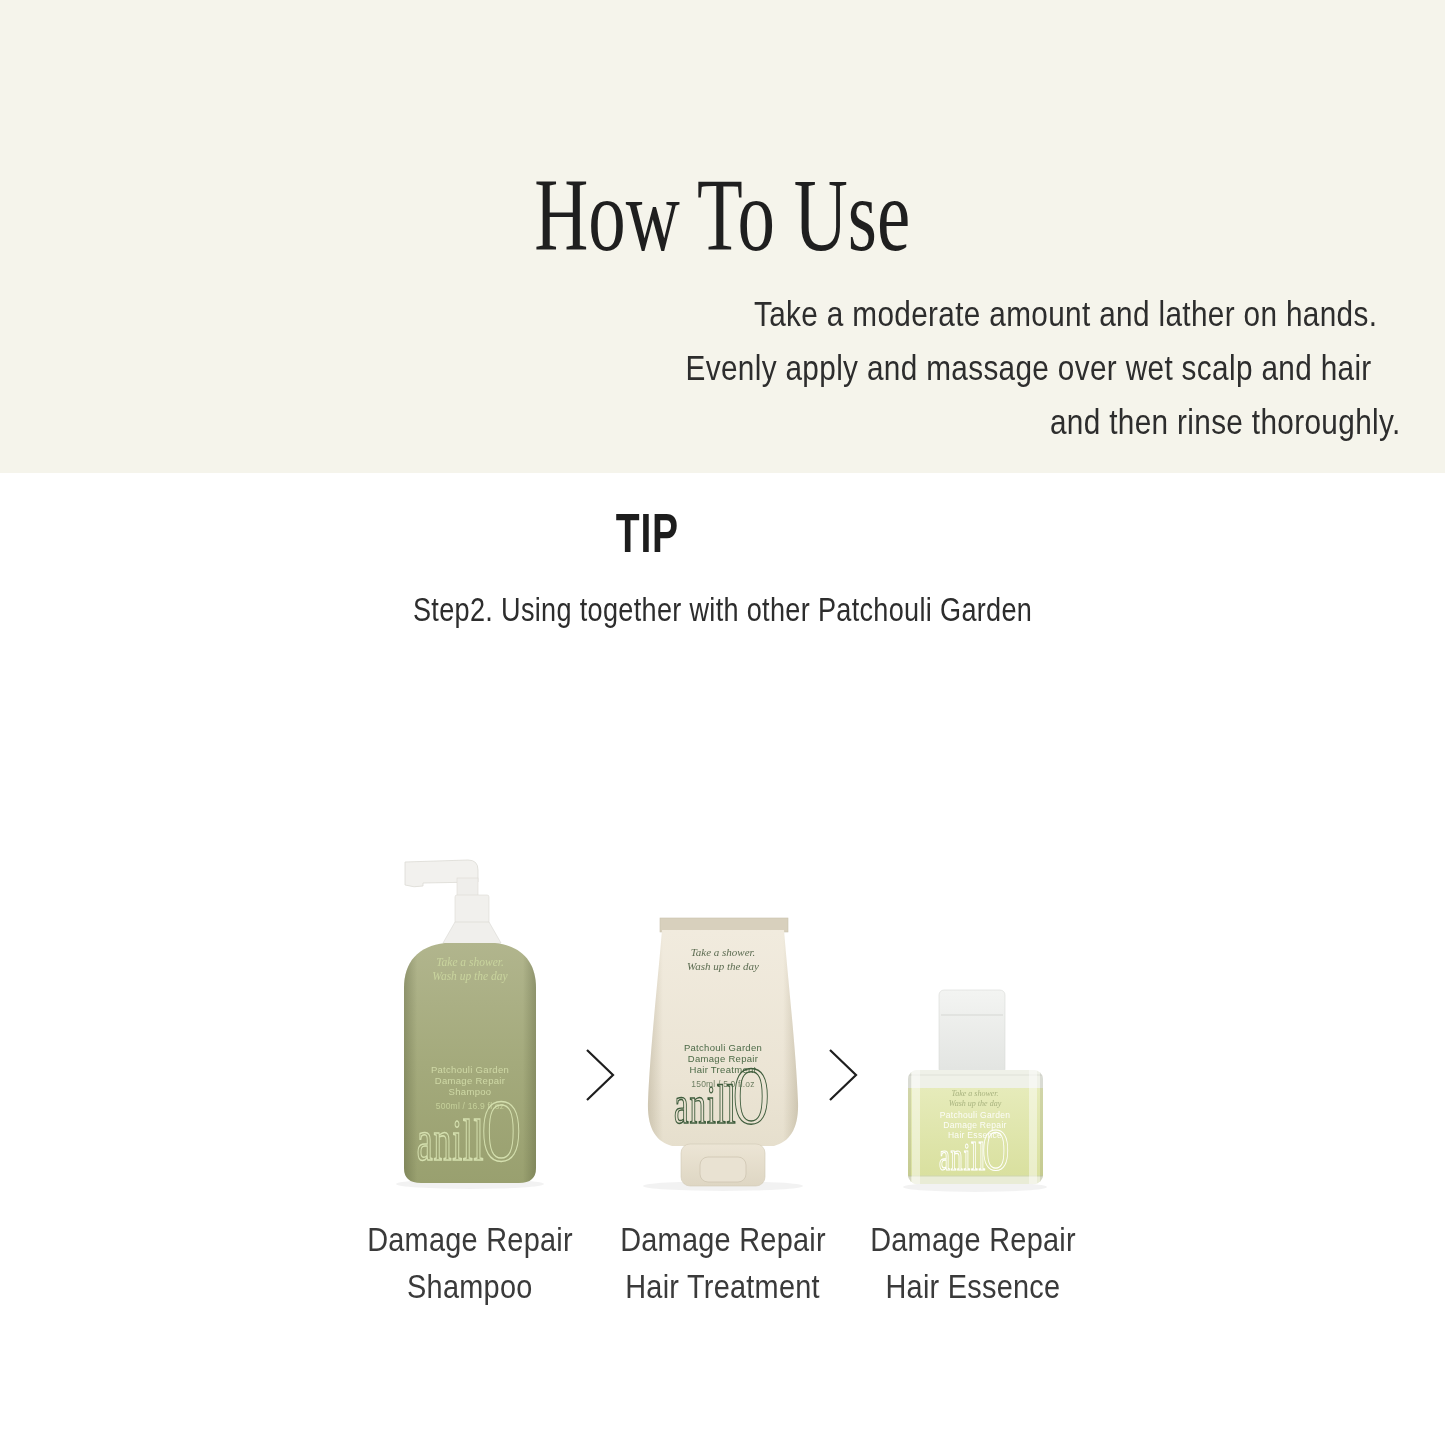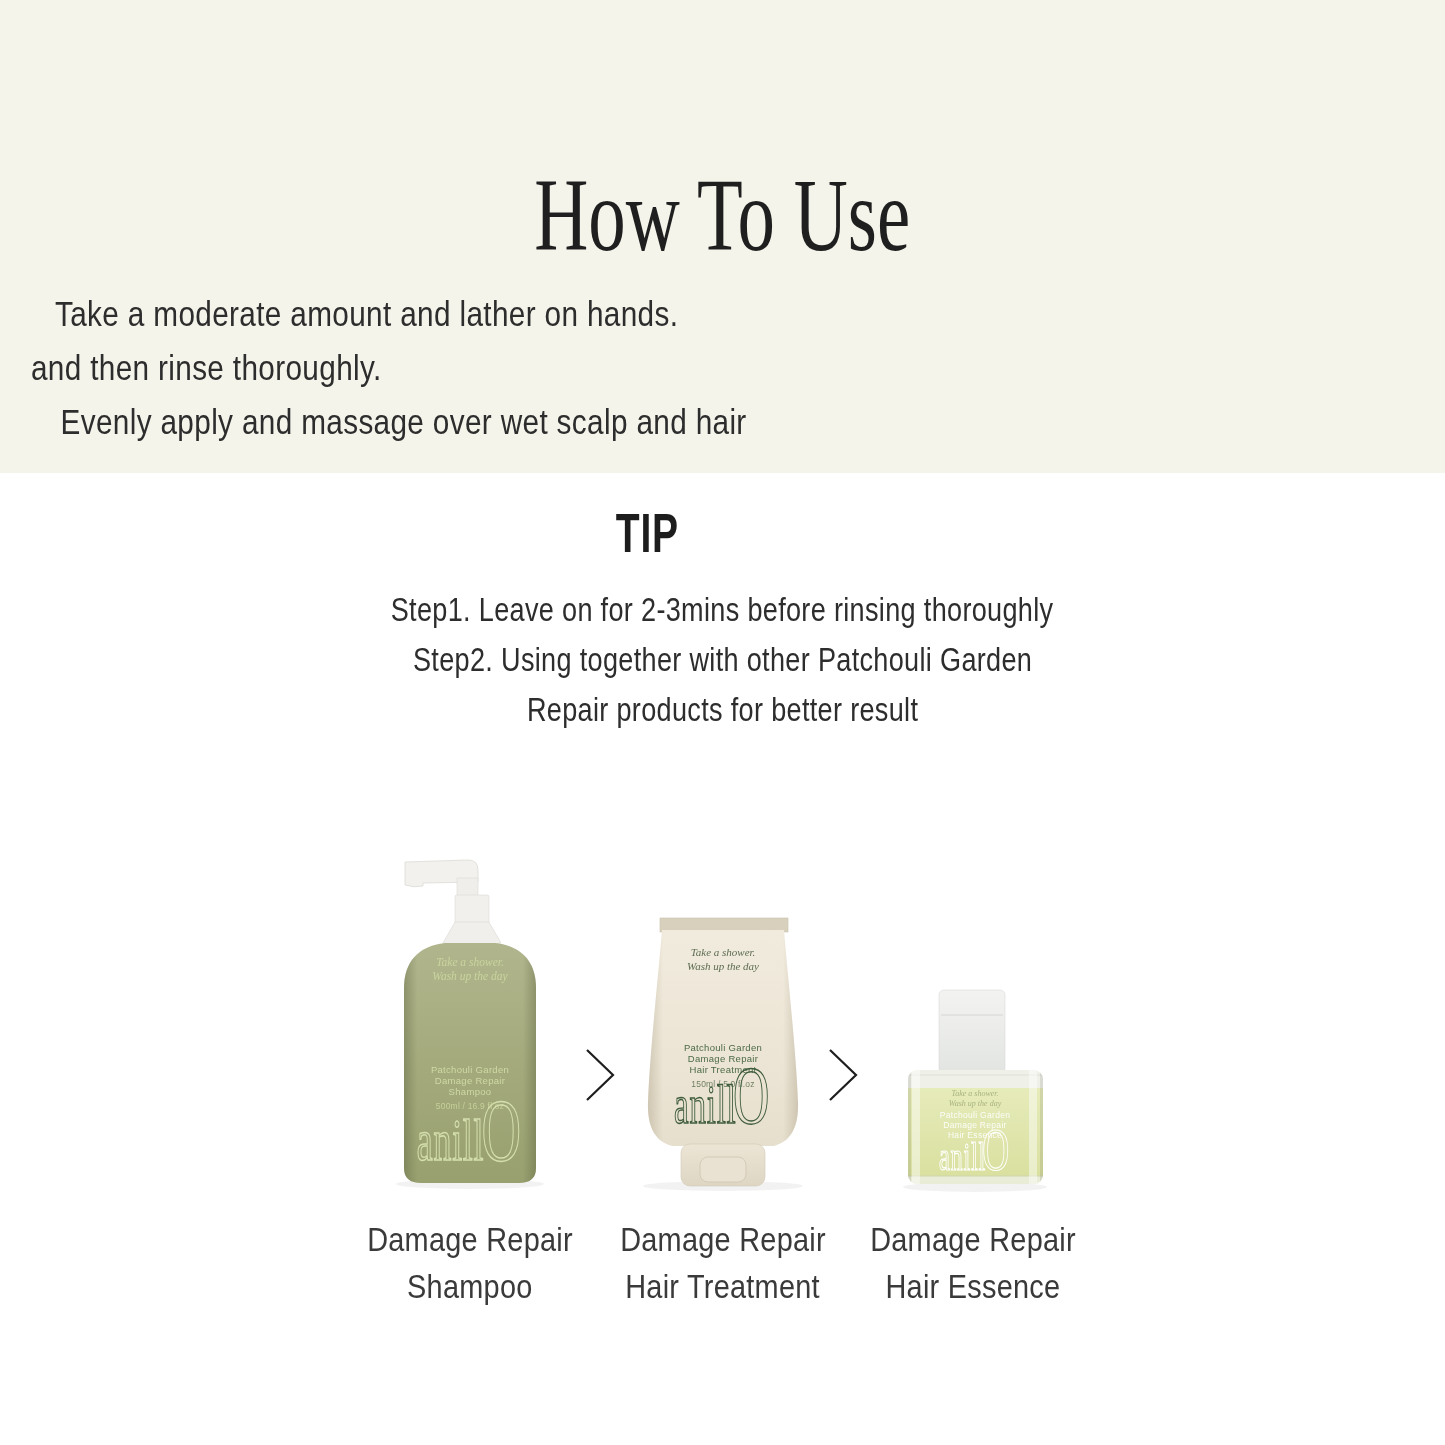--- a/index.html
+++ b/index.html
@@ -10,21 +10,21 @@
   .section-top{position:absolute;left:0;top:0;width:1445px;height:473px;background:#f5f4eb;}
   .section-bottom{position:absolute;left:0;top:473px;width:1445px;height:972px;background:#ffffff;}
 
   .page-title{
     position:absolute;left:0;top:163px;width:1445px;text-align:center;
     font-family:"Liberation Serif",serif;font-weight:400;color:#1f1f1f;
     font-size:104px;line-height:1;white-space:nowrap;
   }
   .page-title .squeeze{display:inline-block;transform:scaleX(.72);transform-origin:center;}
 
-  .intro{position:absolute;left:0;top:287px;width:1432px;text-align:left;}
+  .intro{position:absolute;left:0;top:287px;width:1432px;text-align:right;}
   .intro .line{height:54px;line-height:54px;font-size:35px;color:#2d2d2d;white-space:nowrap;}
   .intro .line span{display:inline-block;transform:scaleX(.85);transform-origin:center;letter-spacing:.4px;}
 
   .tip-title{
     position:absolute;left:0;top:506px;width:1294px;text-align:center;
     font-size:55px;line-height:1;font-weight:600;color:#1d1d1d;white-space:nowrap;
   }
   .tip-title .squeeze{display:inline-block;transform:scaleX(.71);transform-origin:center;letter-spacing:1px;}
 
   .steps{position:absolute;left:0;top:585px;width:1445px;text-align:center;}
@@ -49,32 +49,30 @@
 
   <div class="section-top"></div>
   <div class="section-bottom"></div>
 
   <div class="page-title">
     <span class="squeeze">How To Use</span>
   </div>
 
   <div class="intro">
     <div class="line"><span>Take a moderate amount and lather on hands.</span></div>
+    <div class="line"><span>Evenly apply and massage over wet scalp and hair</span></div>
     <div class="line"><span>and then rinse thoroughly.</span></div>
-    <div class="line"><span>Evenly apply and massage over wet scalp and hair</span></div>
   </div>
 
   <div class="tip-title">
     <span class="squeeze">TIP</span>
   </div>
 
   <div class="steps">
-    <div class="line"><span>Step1. Leave on for 2-3mins before rinsing thoroughly</span></div>
     <div class="line"><span>Step2. Using together with other Patchouli Garden</span></div>
-    <div class="line"><span>Repair products for better result</span></div>
   </div>
 
   <svg class="products-svg" viewBox="0 0 1445 380">
     <defs>
       <linearGradient id="gradShampoo" x1="0" y1="0" x2="0" y2="1">
         <stop offset="0" stop-color="#b1b58d"></stop>
         <stop offset="0.5" stop-color="#a4aa7c"></stop>
         <stop offset="1" stop-color="#99a06f"></stop>
       </linearGradient>
       <linearGradient id="gradShampooSide" x1="0" y1="0" x2="1" y2="0">

